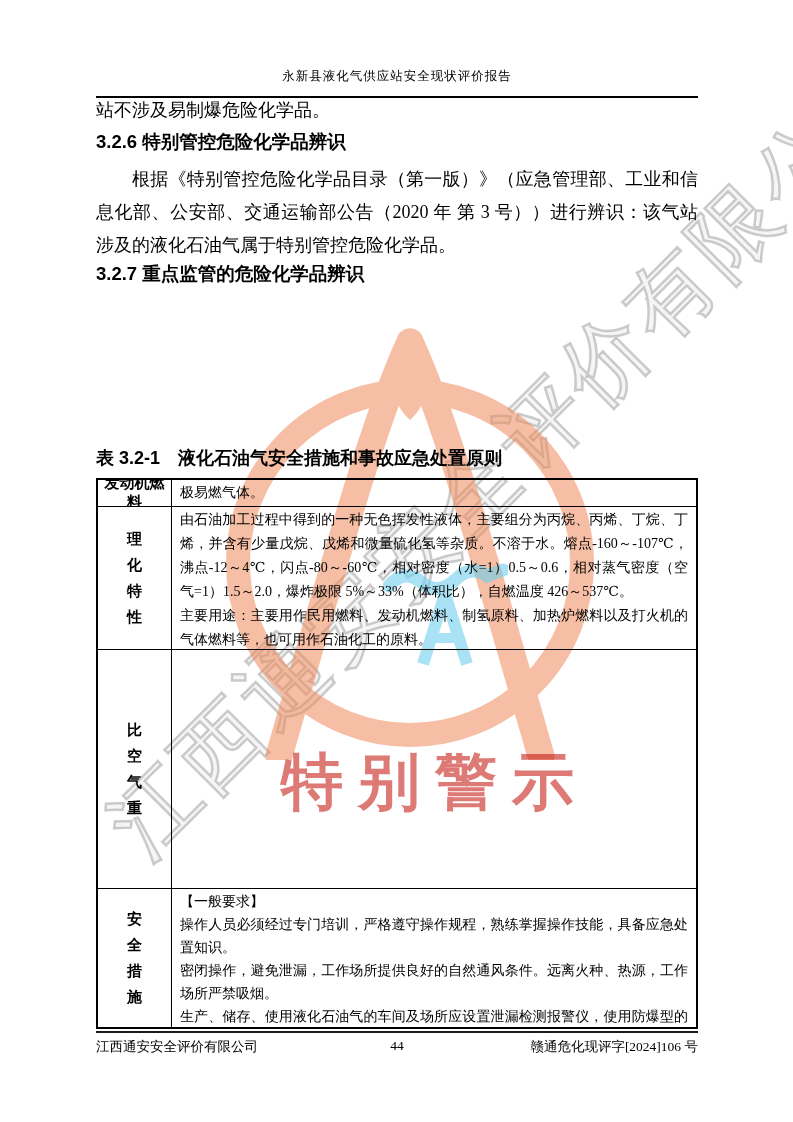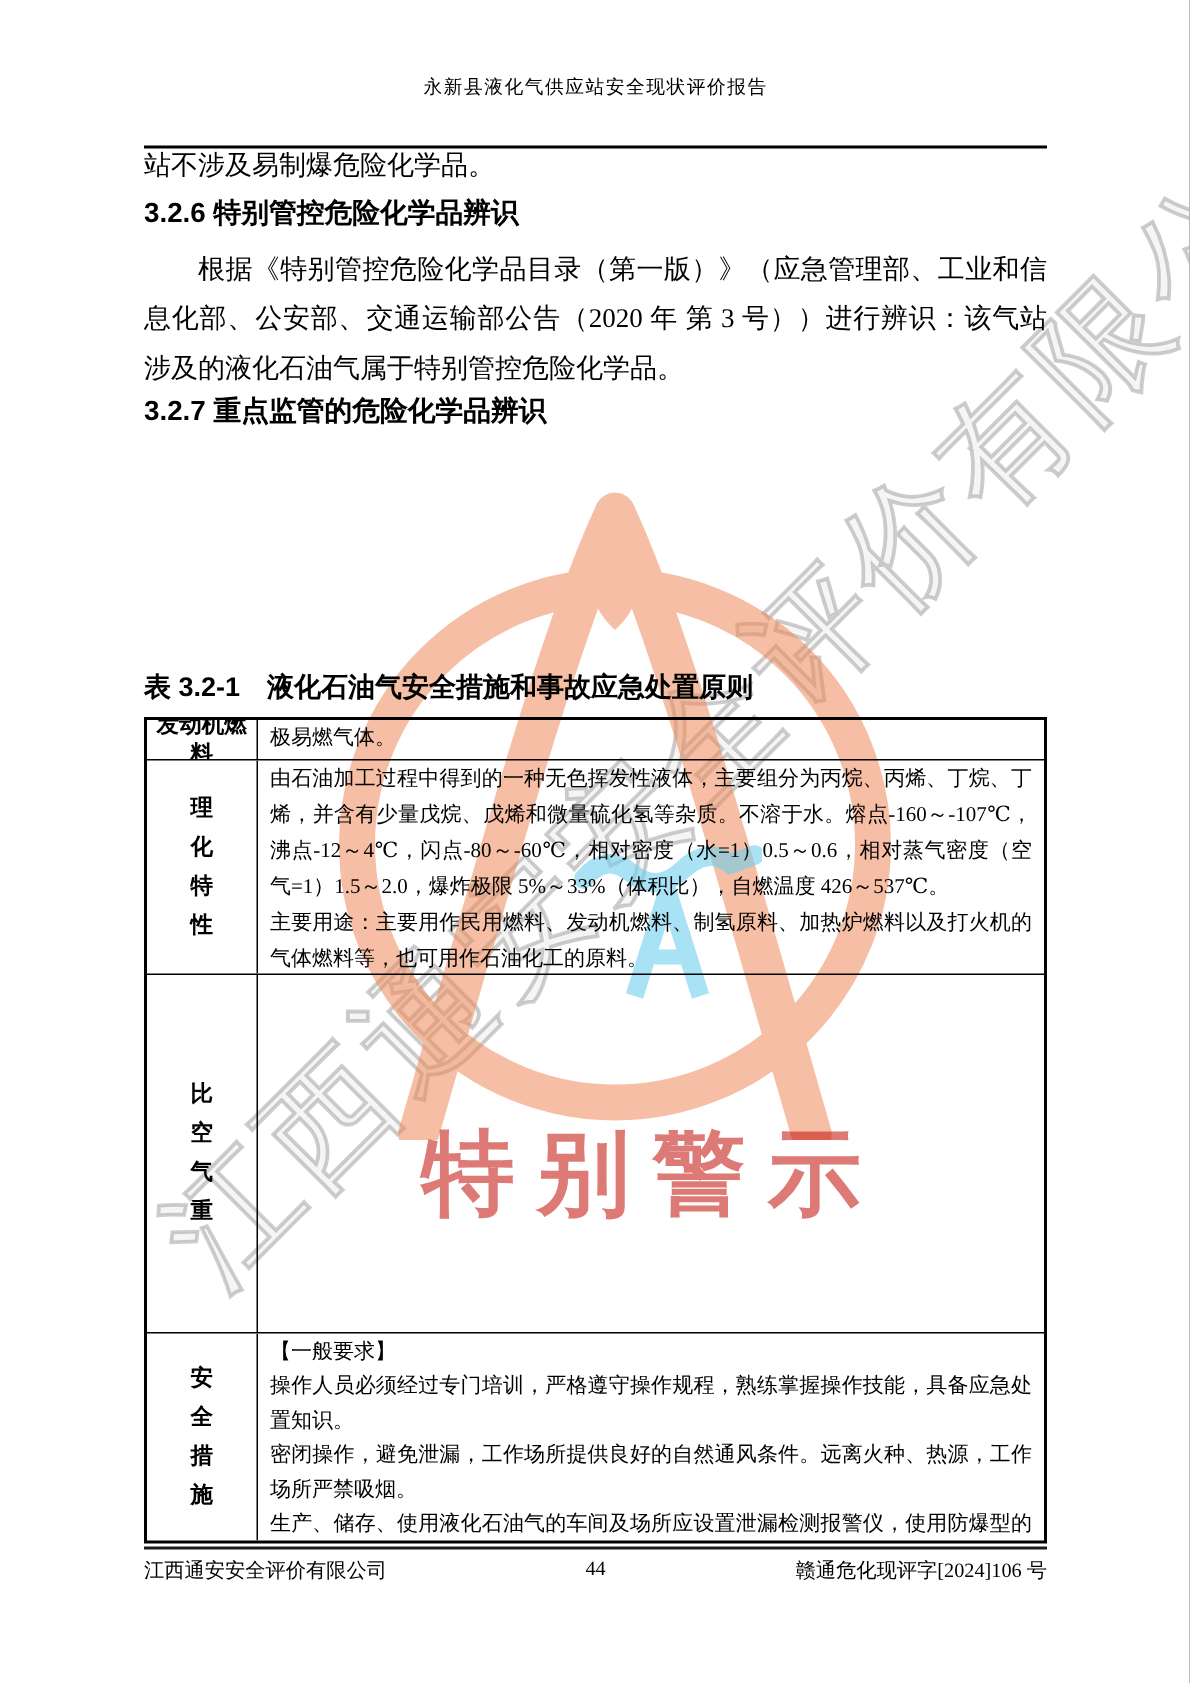--- a/index.html
+++ b/index.html
@@ -5,22 +5,22 @@
   html,body { margin:0; padding:0; background:#888; }
   .page {
     position:relative; width:793px; height:1122px; background:#ffffff;
     margin:0 auto; overflow:hidden;
     font-family:"Liberation Serif","DejaVu Serif",serif; color:#000;
   }
   .abs { position:absolute; left:96px; width:602px; }
 
   
   .header {
-    top:50px; text-align:center; font-size:12.5px; letter-spacing:1px;
-    padding-bottom:30px; border-bottom:2px solid #000; z-index:2;
+    top:68px; text-align:center; font-size:12.5px; letter-spacing:1px;
+    padding-bottom:11px; border-bottom:2px solid #000; z-index:2;
   }
 
   
   .bodytext { font-size:18px; line-height:33px; z-index:2; }
   .p1 { top:94px; }
   .h-sec {
     font-family:"Liberation Sans","DejaVu Sans",sans-serif;
     font-weight:bold; font-size:18.5px; z-index:2;
   }
   .h326 { top:129px; }

